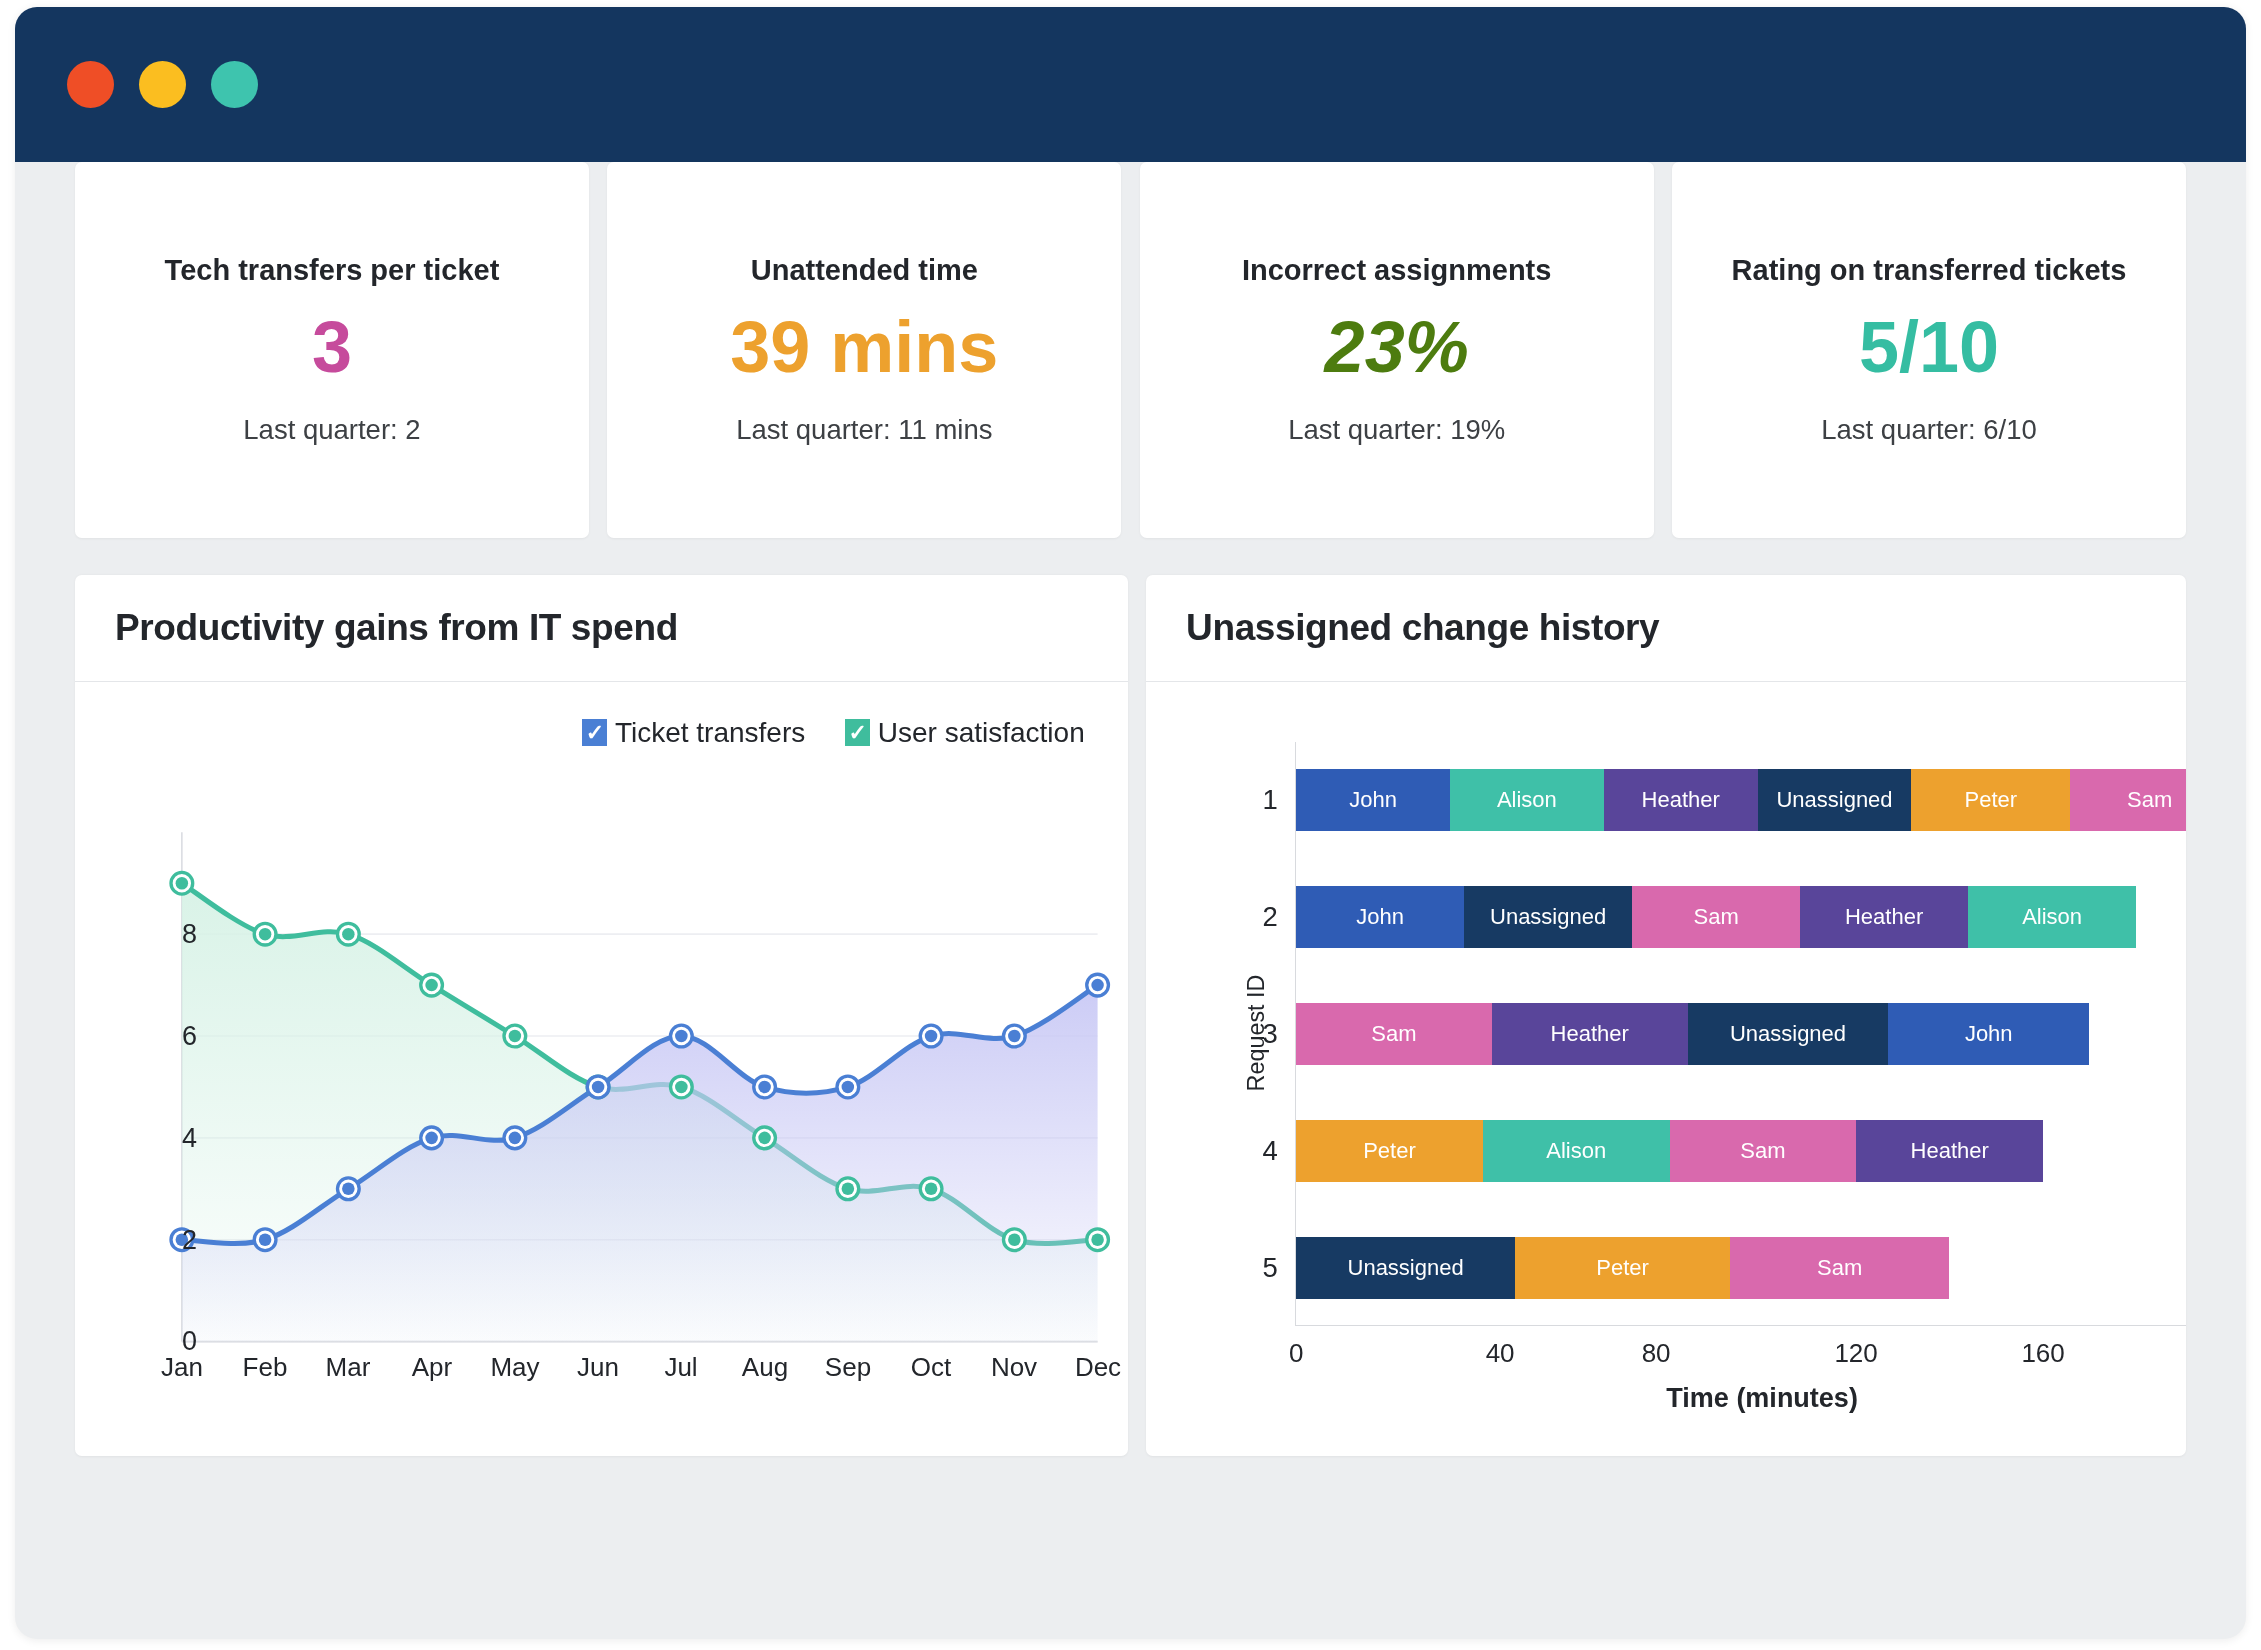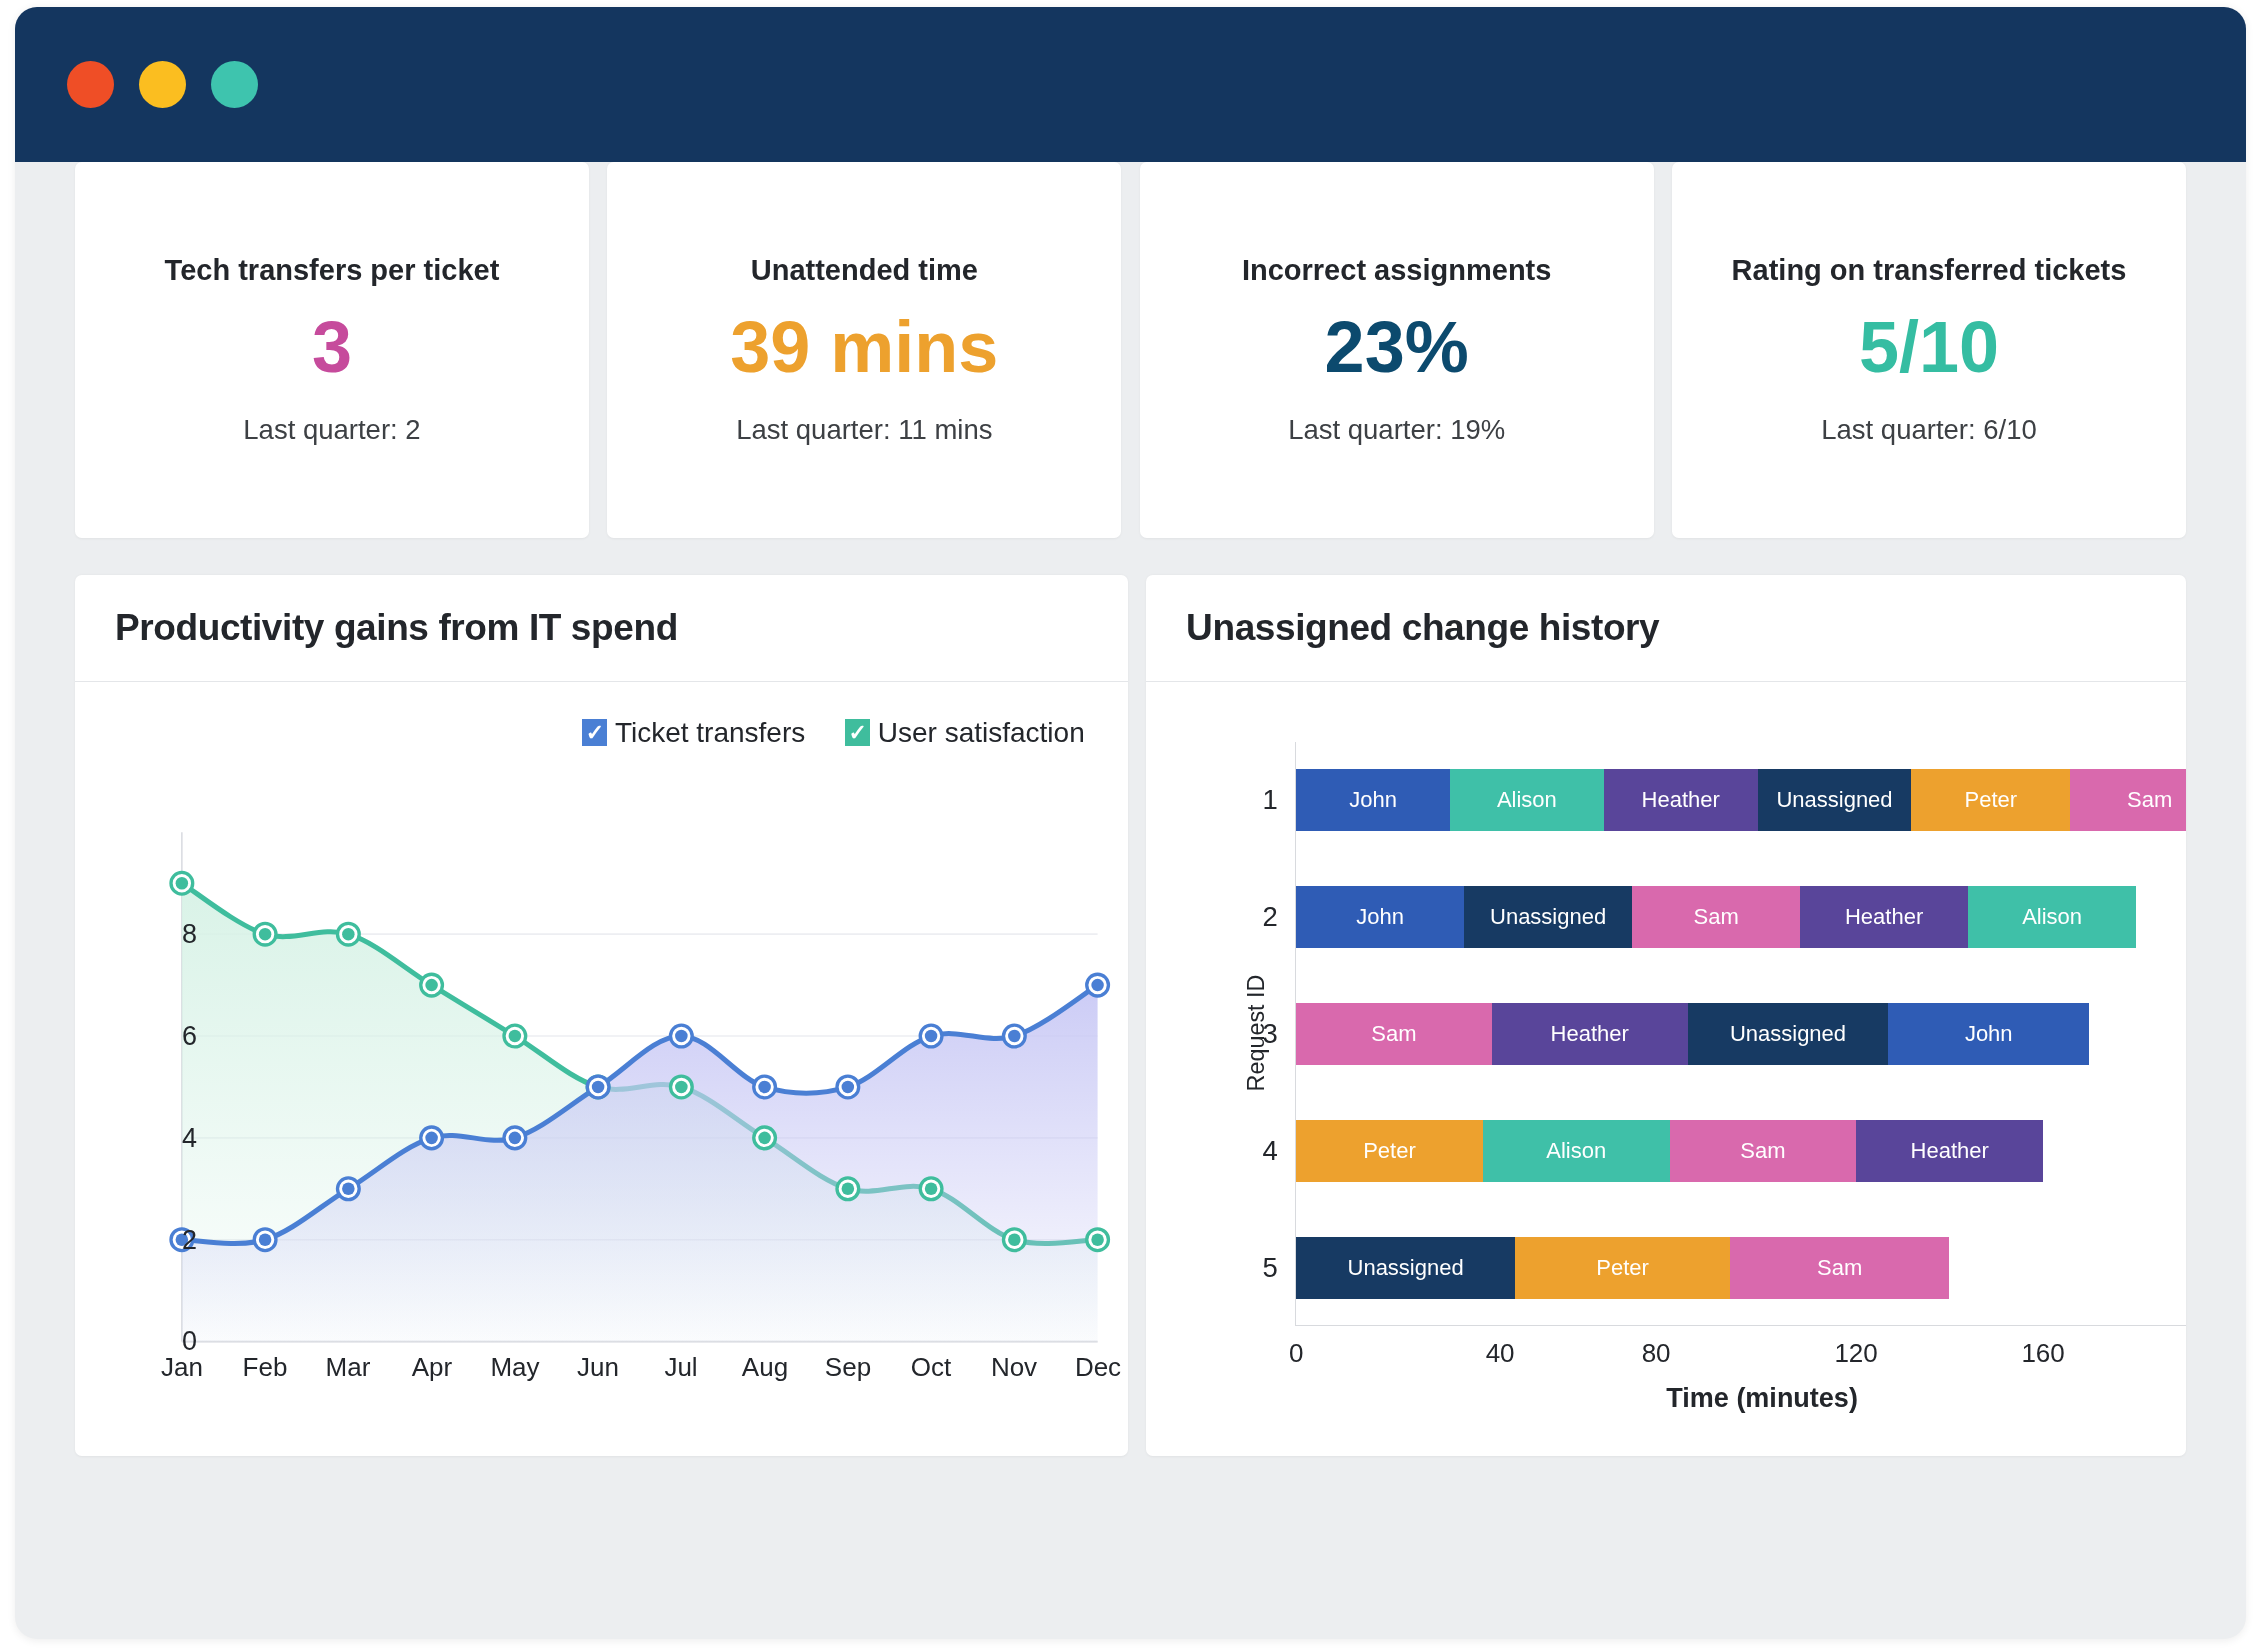--- a/index.html
+++ b/index.html
@@ -173,21 +173,21 @@
         <div class="kpi-value" id="kpi-v0" style="color: rgb(198, 75, 156);">3</div>
         <div class="kpi-sub">Last quarter: 2</div>
       </div>
       <div class="kpi-card">
         <div class="kpi-label">Unattended time</div>
         <div class="kpi-value" id="kpi-v1" style="color: rgb(237, 161, 46);">39 mins</div>
         <div class="kpi-sub">Last quarter: 11 mins</div>
       </div>
       <div class="kpi-card">
         <div class="kpi-label">Incorrect assignments</div>
-        <div class="kpi-value" id="kpi-v2" style="color: #0c4a6e;">23%</div>
+        <div class="kpi-value" id="kpi-v2" style="color: #4d7c0f; font-style: italic;">23%</div>
         <div class="kpi-sub">Last quarter: 19%</div>
       </div>
       <div class="kpi-card">
         <div class="kpi-label">Rating on transferred tickets</div>
         <div class="kpi-value" id="kpi-v3" style="color: rgb(53, 189, 162);">5/10</div>
         <div class="kpi-sub">Last quarter: 6/10</div>
       </div>
     </div>
 
     <div class="panel-row">

